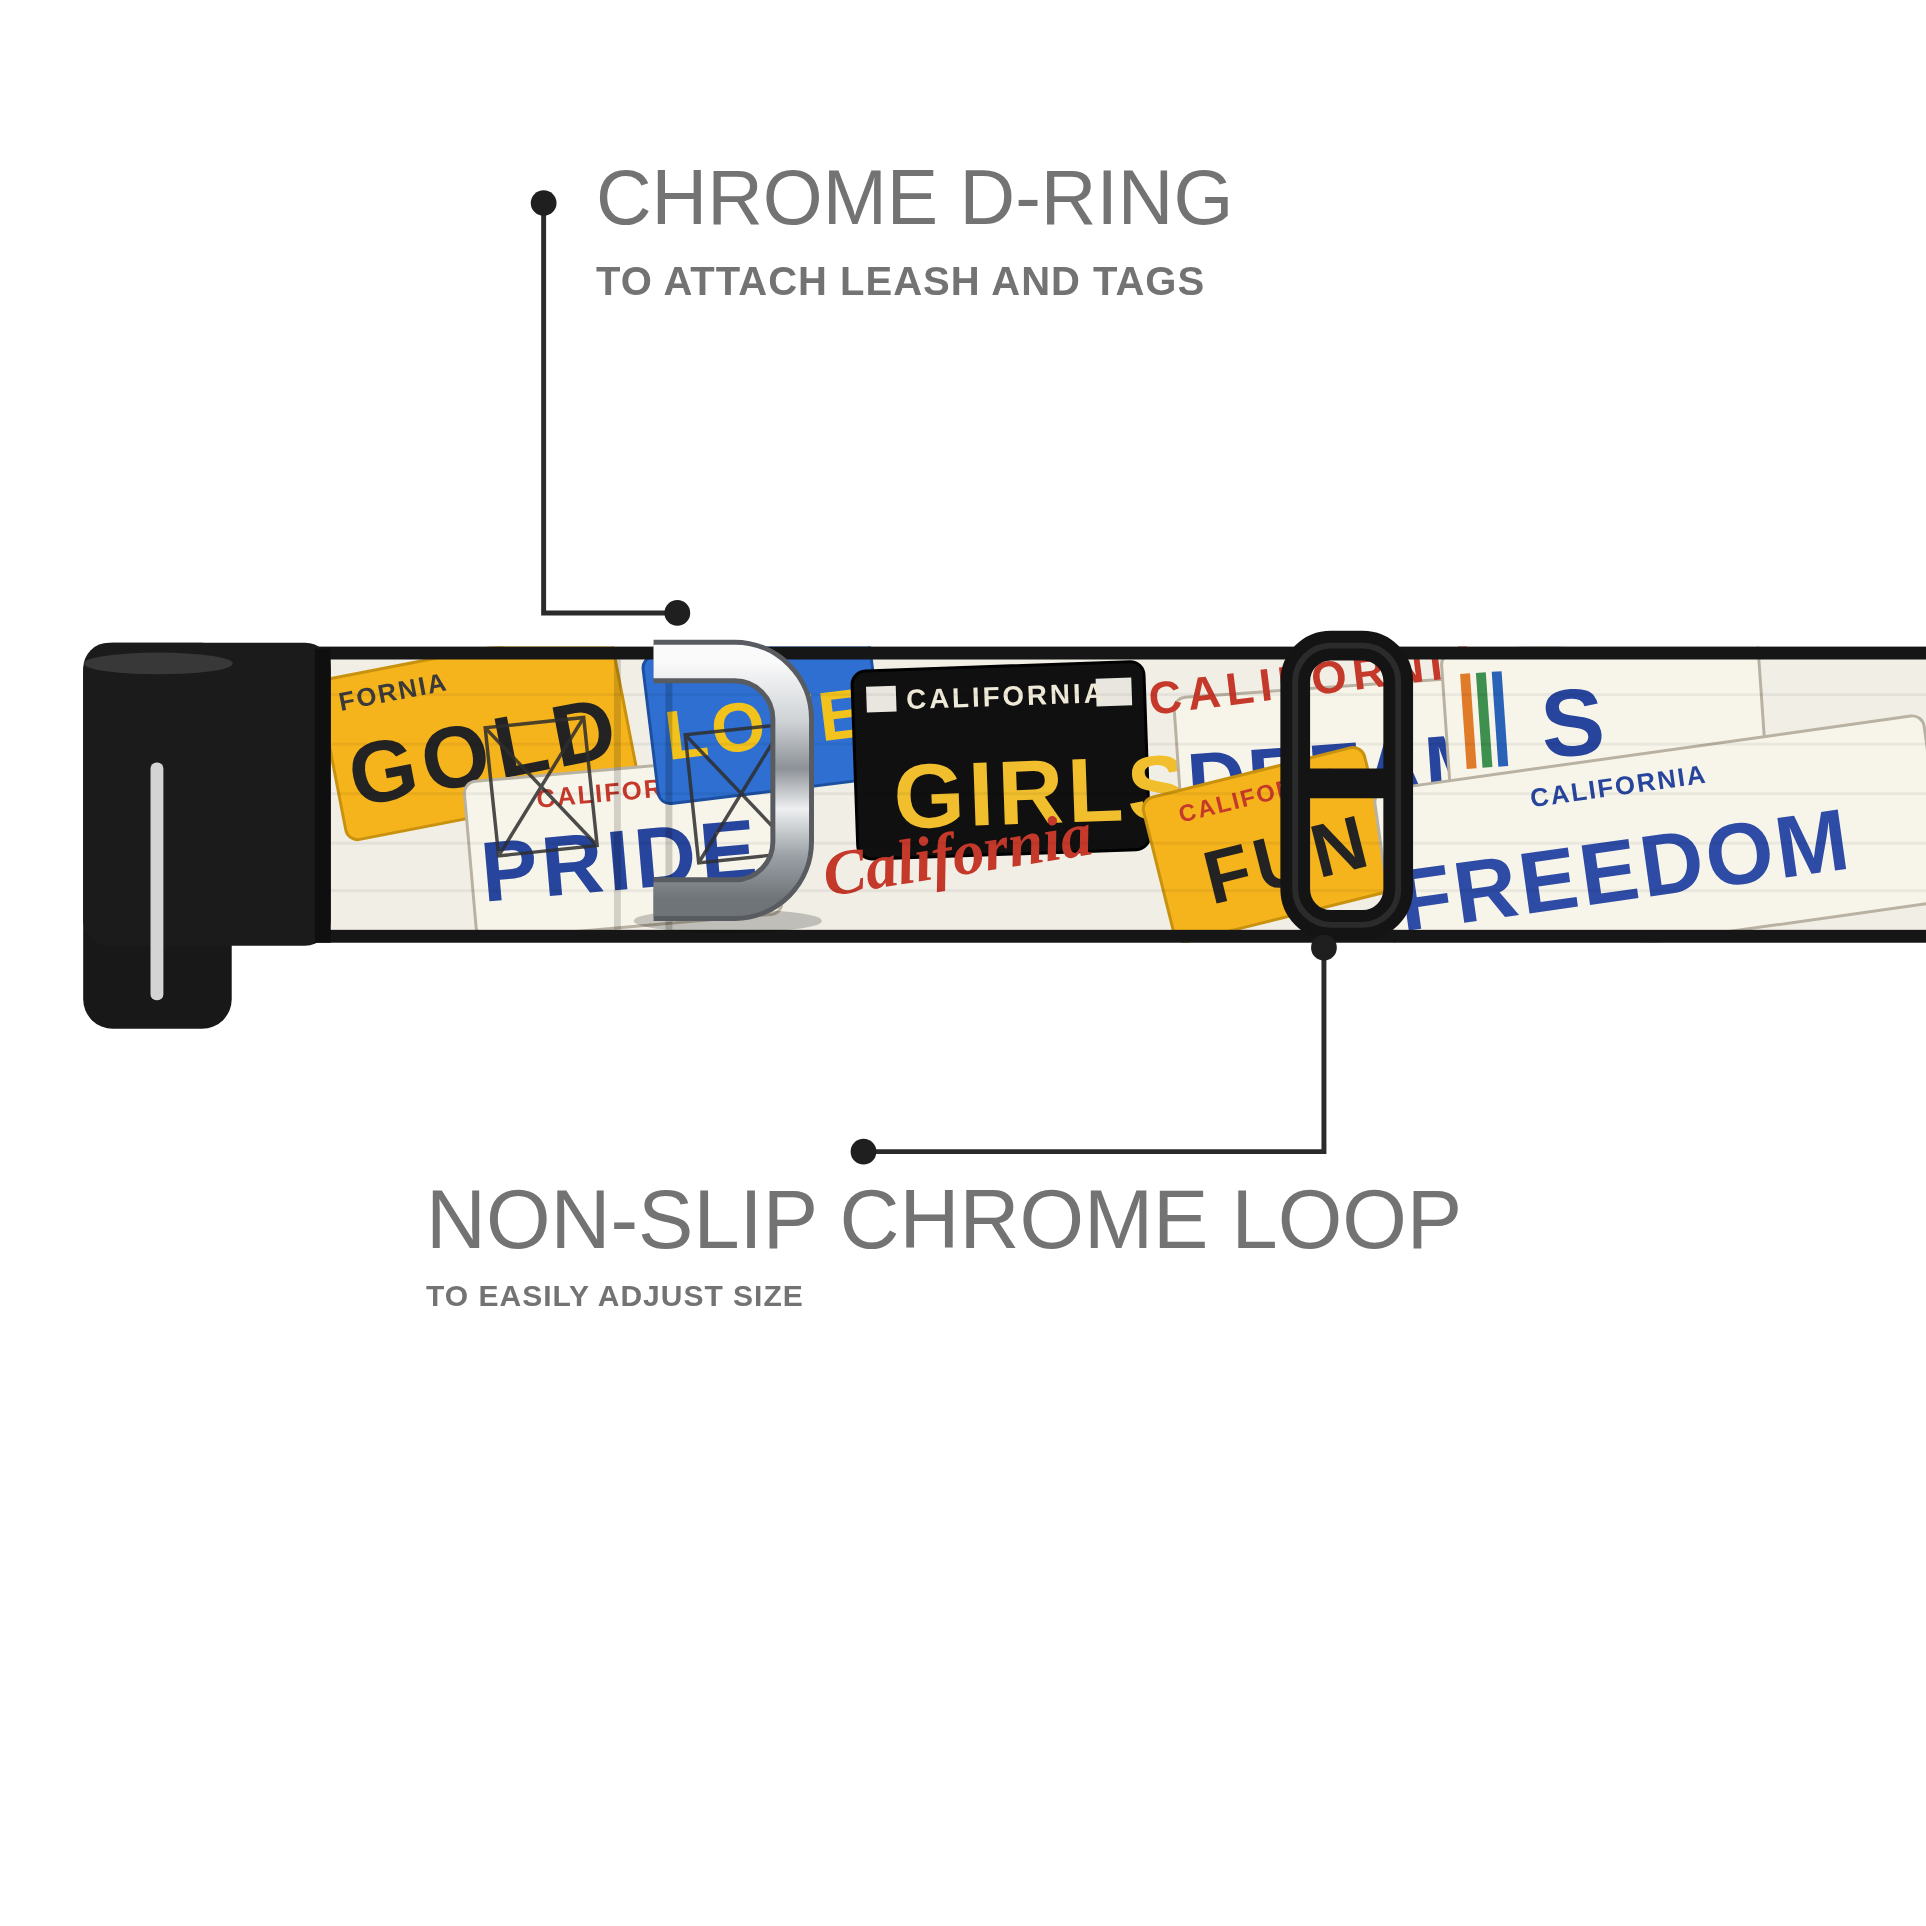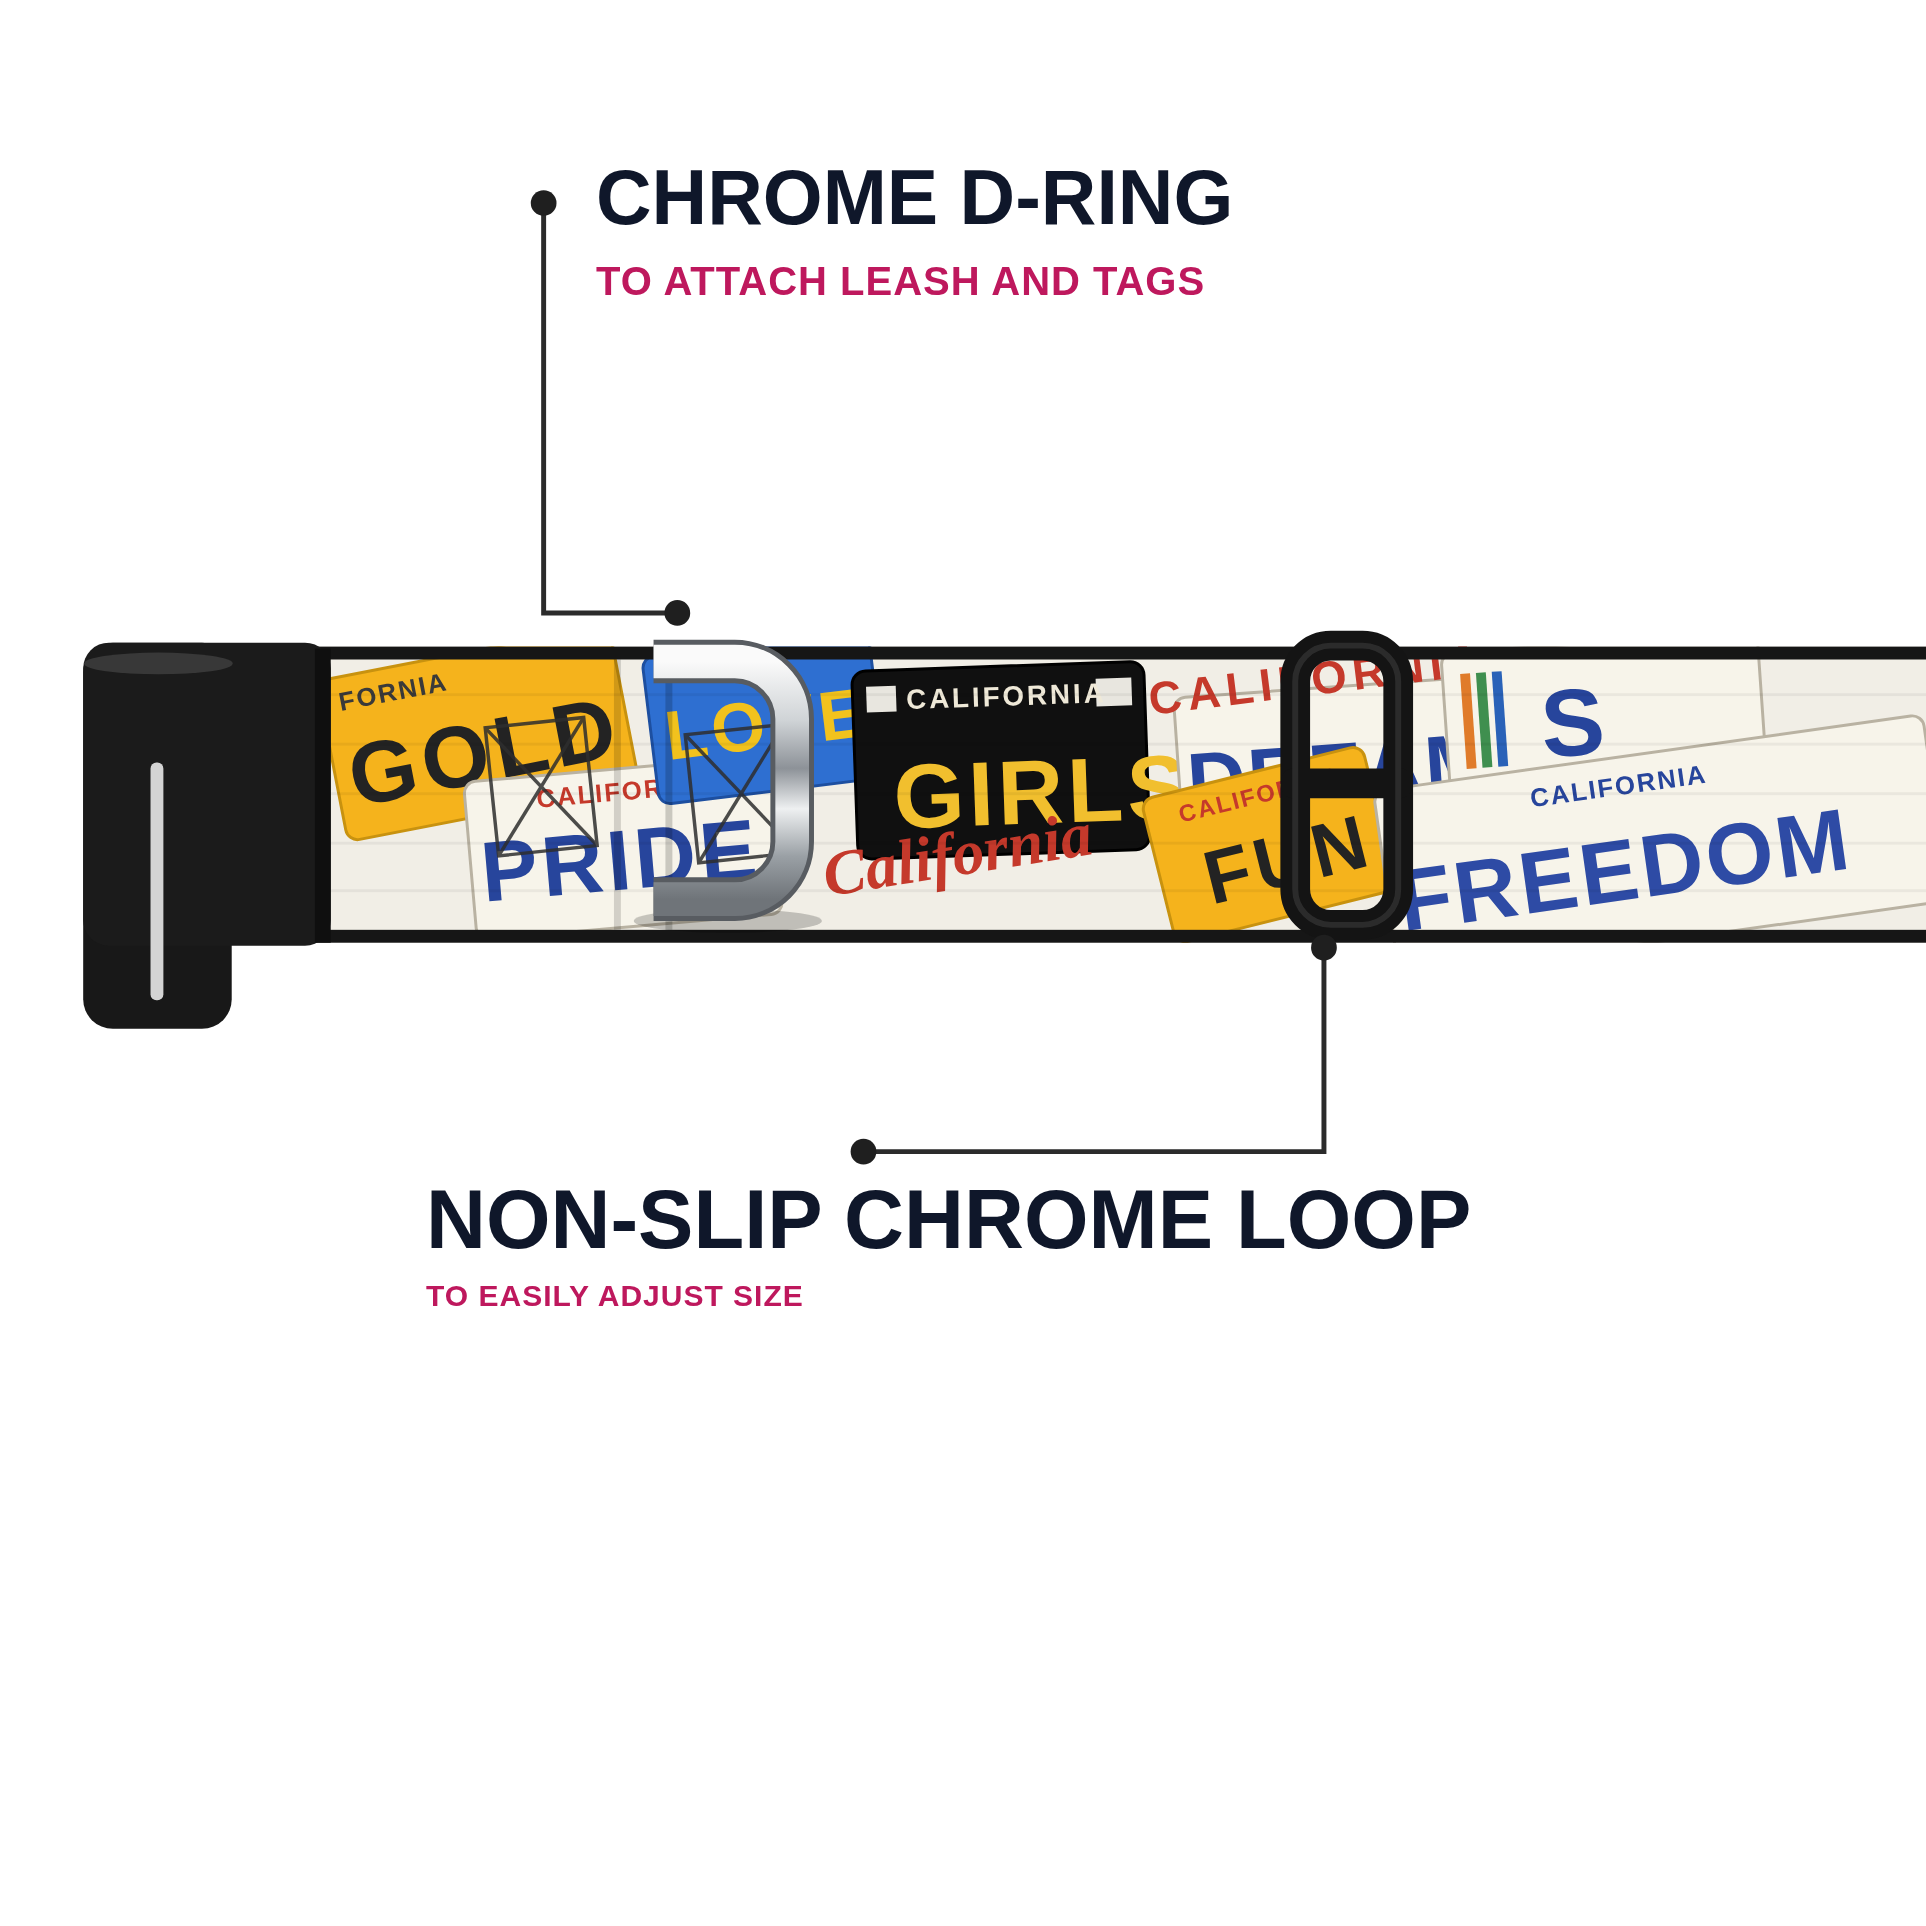--- a/index.html
+++ b/index.html
@@ -8,28 +8,28 @@
     width:1927px;height:1927px;
     background:#ffffff;
     overflow:hidden;
     font-family:"Liberation Sans",sans-serif;
   }
   #scene{position:absolute;left:0;top:0;}
   #scene text{font-family:"Liberation Sans",sans-serif;font-weight:bold;}
   #scene text.script{font-family:"Liberation Serif",serif;font-style:italic;font-weight:bold;}
   .callout{position:absolute;}
   .callout .title{
-    font-weight:bold;
-    color:#0f172a;
+    font-weight:normal;
+    color:#737373;
     line-height:1.02;
     letter-spacing:0px;
   }
   .callout .subtitle{
     font-weight:bold;
-    color:#be185d;
+    color:#737373;
     letter-spacing:1px;
   }
   #callout-dring{left:596px;top:158px;}
   #callout-dring .title{font-size:77px;}
   #callout-dring .subtitle{font-size:40px;margin-top:22px;}
   #callout-loop{left:426px;top:1178px;}
   #callout-loop .title{font-size:83px;}
   #callout-loop .subtitle{font-size:30px;margin-top:16px;}
 </style>
 </head>

